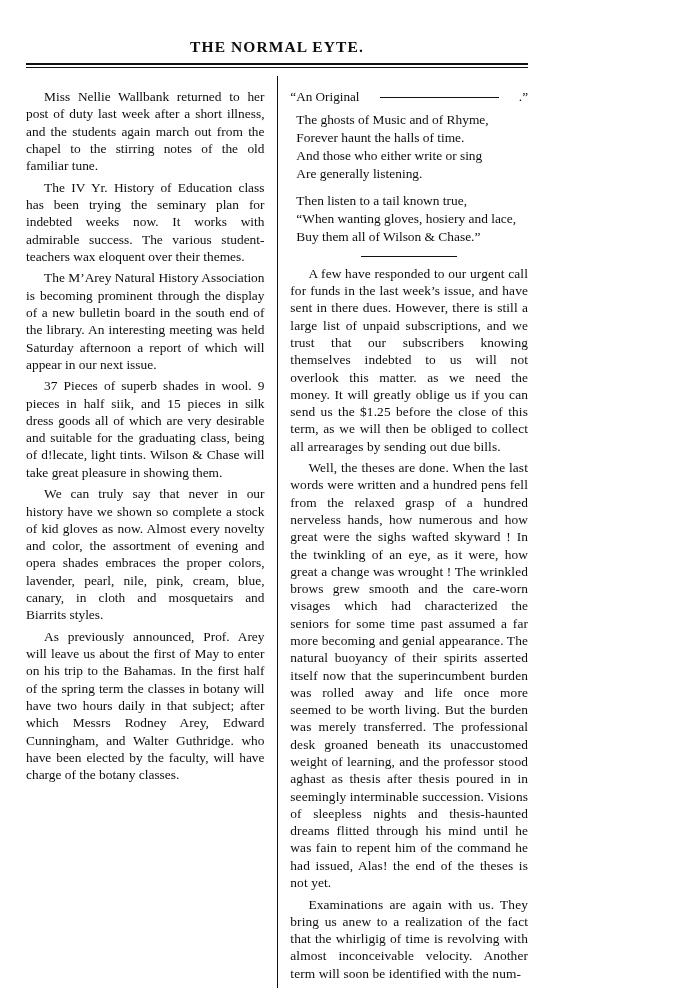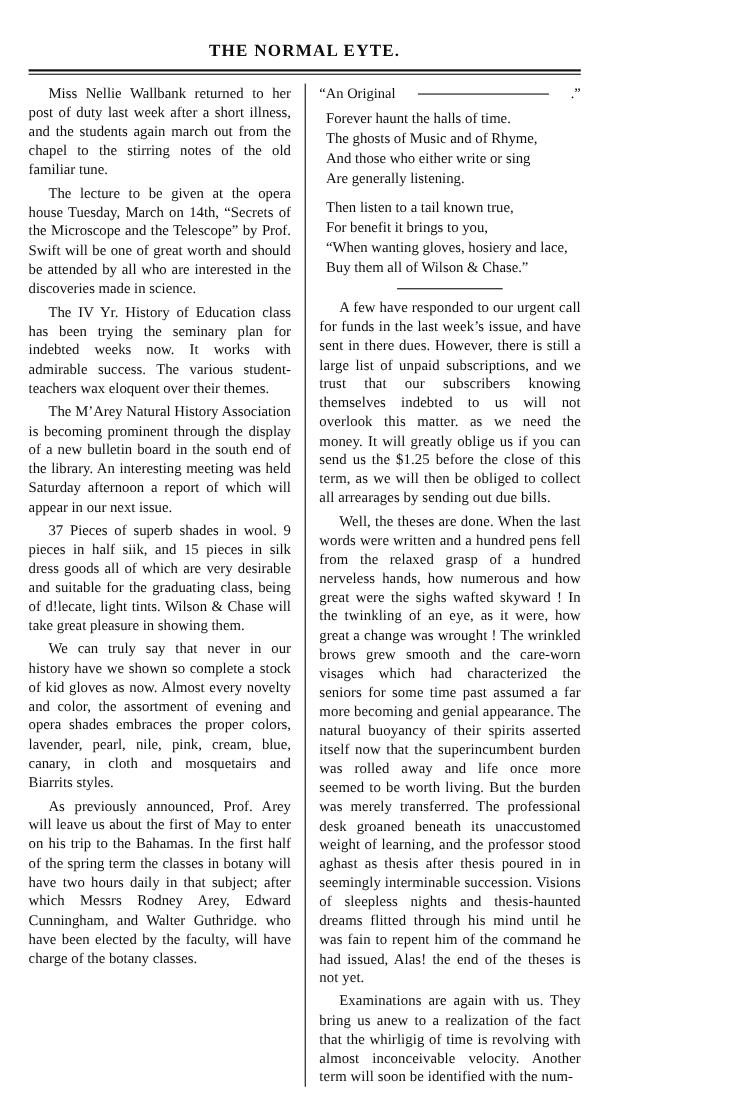--- a/index.html
+++ b/index.html
@@ -43,20 +43,21 @@
     flex-direction: row;
     align-items: stretch;
     height: 912px;
   }
   .col {
     width: 304px;
     box-sizing: border-box;
     font-size: 13.4px;
     line-height: 1.29;
     text-align: justify;
+    margin-top: 12px;
   }
   .col.left {
     padding-right: 11px;
   }
   .col.right {
     padding-left: 12px;
   }
   .divider {
     width: 1px;
     background: #111;
@@ -121,48 +122,46 @@
 
 <div class="page">
 
   <div class="masthead">THE NORMAL EYTE.</div>
   <hr class="rule-double">
 
   <div class="columns">
 
     <div class="col left">
       <p class="para">Miss Nellie Wallbank returned to her post of duty last week after a short illness, and the students again march out from the chapel to the stirring notes of the old familiar tune.</p>
-      <p class="para">The lecture to be given at the opera house Tuesday, March on 14th, “Secrets of the Microscope and the Telescope” by Prof. Swift will be one of great worth and should be attended by all who are interested in the discoveries made in science.</p>
       <p class="para">The IV Yr. History of Education class has been trying the seminary plan for indebted weeks now. It works with admirable success. The various student-teachers wax eloquent over their themes.</p>
       <p class="para">The M’Arey Natural History Association is becoming prominent through the display of a new bulletin board in the south end of the library. An interesting meeting was held Saturday afternoon a report of which will appear in our next issue.</p>
       <p class="para">37 Pieces of superb shades in wool. 9 pieces in half siik, and 15 pieces in silk dress goods all of which are very desirable and suitable for the graduating class, being of d!lecate, light tints. Wilson &amp; Chase will take great pleasure in showing them.</p>
       <p class="para">We can truly say that never in our history have we shown so complete a stock of kid gloves as now. Almost every novelty and color, the assortment of evening and opera shades embraces the proper colors, lavender, pearl, nile, pink, cream, blue, canary, in cloth and mosquetairs and Biarrits styles.</p>
       <p class="para">As previously announced, Prof. Arey will leave us about the first of May to enter on his trip to the Bahamas. In the first half of the spring term the classes in botany will have two hours daily in that subject; after which Messrs Rodney Arey, Edward Cunningham, and Walter Guthridge. who have been elected by the faculty, will have charge of the botany classes.</p>
     </div>
 
     <div class="divider"></div>
 
     <div class="col right">
 
       <div class="poem-title">
         <span class="t-left">“An Original</span>
         <span class="dash"></span>
         <span class="t-right">.”</span>
       </div>
 
       <div class="verse">
+        <span class="line">The ghosts of Music and of Rhyme,</span>
         <span class="line">Forever haunt the halls of time.</span>
-        <span class="line">The ghosts of Music and of Rhyme,</span>
         <span class="line">And those who either write or sing</span>
         <span class="line">Are generally listening.</span>
       </div>
 
       <div class="verse">
         <span class="line">Then listen to a tail known true,</span>
-        <span class="line">For benefit it brings to you,</span>
         <span class="line">“When wanting gloves, hosiery and lace,</span>
         <span class="line">Buy them all of Wilson &amp; Chase.”</span>
       </div>
 
       <div class="short-rule"></div>
 
       <p class="para">A few have responded to our urgent call for funds in the last week’s issue, and have sent in there dues. However, there is still a large list of unpaid subscriptions, and we trust that our subscribers knowing themselves indebted to us will not overlook this matter. as we need the money. It will greatly oblige us if you can send us the $1.25 before the close of this term, as we will then be obliged to collect all arrearages by sending out due bills.</p>
       <p class="para">Well, the theses are done. When the last words were written and a hundred pens fell from the relaxed grasp of a hundred nerveless hands, how numerous and how great were the sighs wafted skyward ! In the twinkling of an eye, as it were, how great a change was wrought ! The wrinkled brows grew smooth and the care-worn visages which had characterized the seniors for some time past assumed a far more becoming and genial appearance. The natural buoyancy of their spirits asserted itself now that the superincumbent burden was rolled away and life once more seemed to be worth living. But the burden was merely transferred. The professional desk groaned beneath its unaccustomed weight of learning, and the professor stood aghast as thesis after thesis poured in in seemingly interminable succession. Visions of sleepless nights and thesis-haunted dreams flitted through his mind until he was fain to repent him of the command he had issued, Alas! the end of the theses is not yet.</p>
       <p class="para">Examinations are again with us. They bring us anew to a realization of the fact that the whirligig of time is revolving with almost inconceivable velocity. Another term will soon be identified with the num-</p>
     </div>

